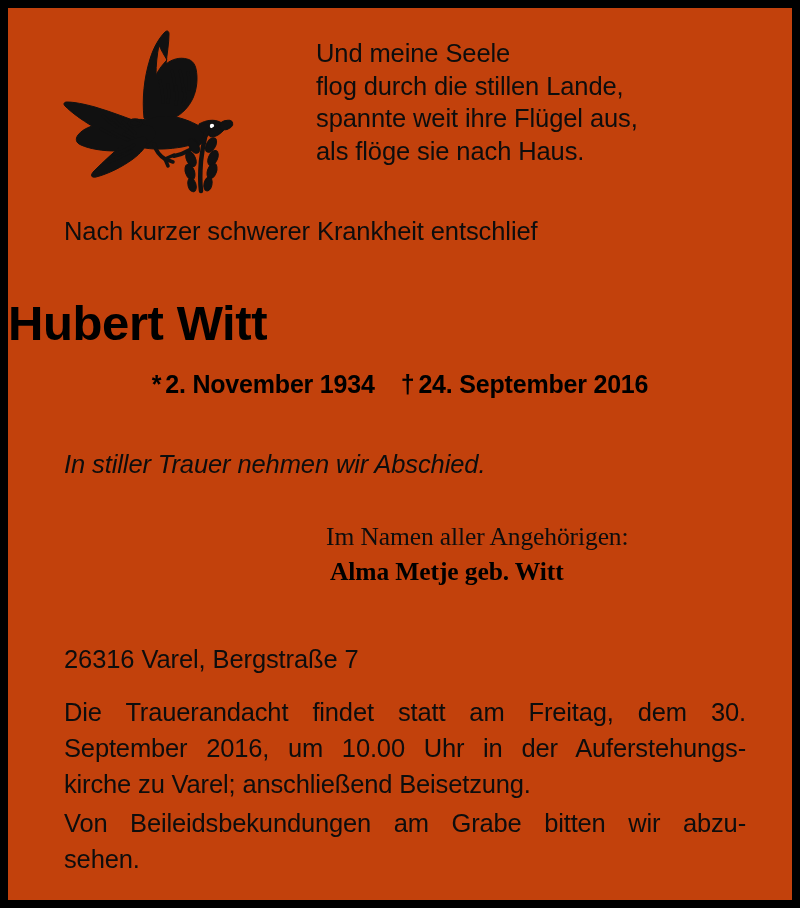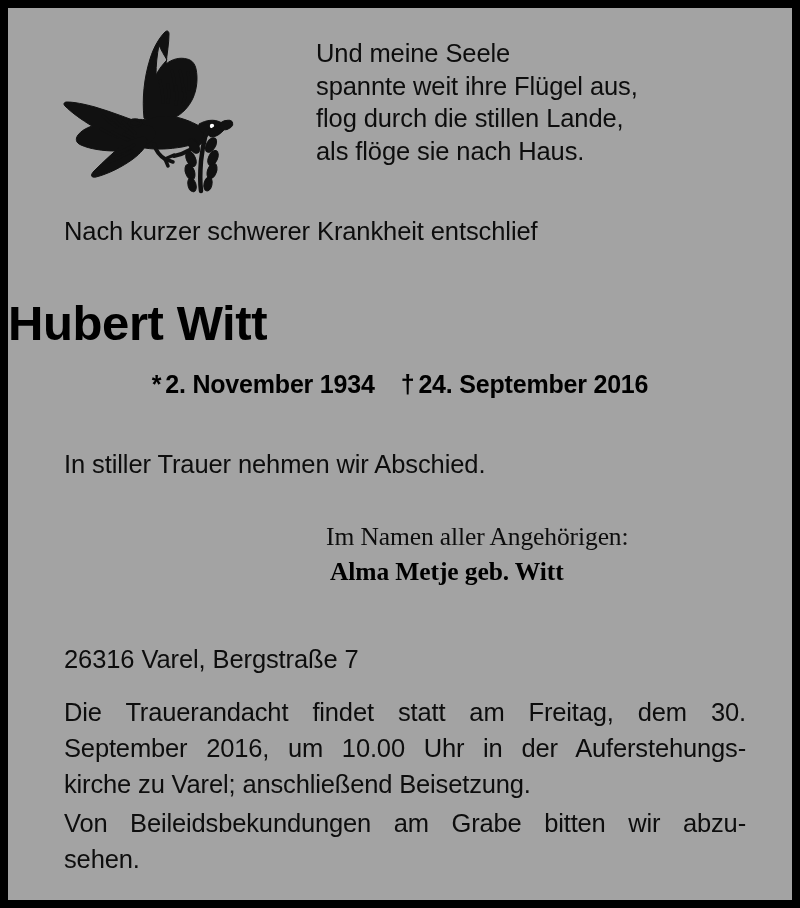--- a/index.html
+++ b/index.html
@@ -21,21 +21,21 @@
     box-sizing: border-box;
     background: #000000;
     padding: 8px;
     overflow: hidden;
   }
   .obituary-inner {
     position: relative;
     width: 100%;
     height: 100%;
     box-sizing: border-box;
-    background: #a3a3a3;
+    background: #c2410c;
     overflow: hidden;
   }
 
   
   .top-block {
     position: absolute;
     left: 0;
     top: 0;
     right: 0;
     height: 190px;
@@ -105,21 +105,21 @@
     color: #000000;
     white-space: nowrap;
   }
   .dates .date-group { display: inline-block; }
   .dates .date-gap { display: inline-block; width: 26px; }
   .sym {
     display: inline-block;
     padding-right: 4px;
   }
 
-  .farewell { top: 440px; }
+  .farewell { top: 440px; font-style: italic; }
 
   
   .signature {
     position: absolute;
     left: 318px;
     top: 512px;
     width: 400px;
     color: #0d0d0d;
     white-space: nowrap;
     font-family: Liberation Serif, serif;
@@ -235,22 +235,22 @@
             <ellipse cx="152" cy="163" rx="4" ry="7" transform="rotate(12 152 163)"></ellipse>
 
             <ellipse cx="160" cy="110" rx="4.5" ry="8" transform="rotate(55 160 110)"></ellipse>
             <ellipse cx="170" cy="104" rx="4.5" ry="7" transform="rotate(70 170 104)"></ellipse>
           </g>
         </svg>
       </div>
 
       <div class="poem">
         <span class="poem-line">Und meine Seele</span>
+        <span class="poem-line">flog durch die stillen Lande,</span>
         <span class="poem-line">spannte weit ihre Flügel aus,</span>
-        <span class="poem-line">flog durch die stillen Lande,</span>
         <span class="poem-line">als flöge sie nach Haus.</span>
       </div>
 
     </div>
 
     <div class="body-line announce">Nach kurzer schwerer Krankheit entschlief</div>
 
     <div class="name">Hubert Witt</div>
 
     <div class="dates">

